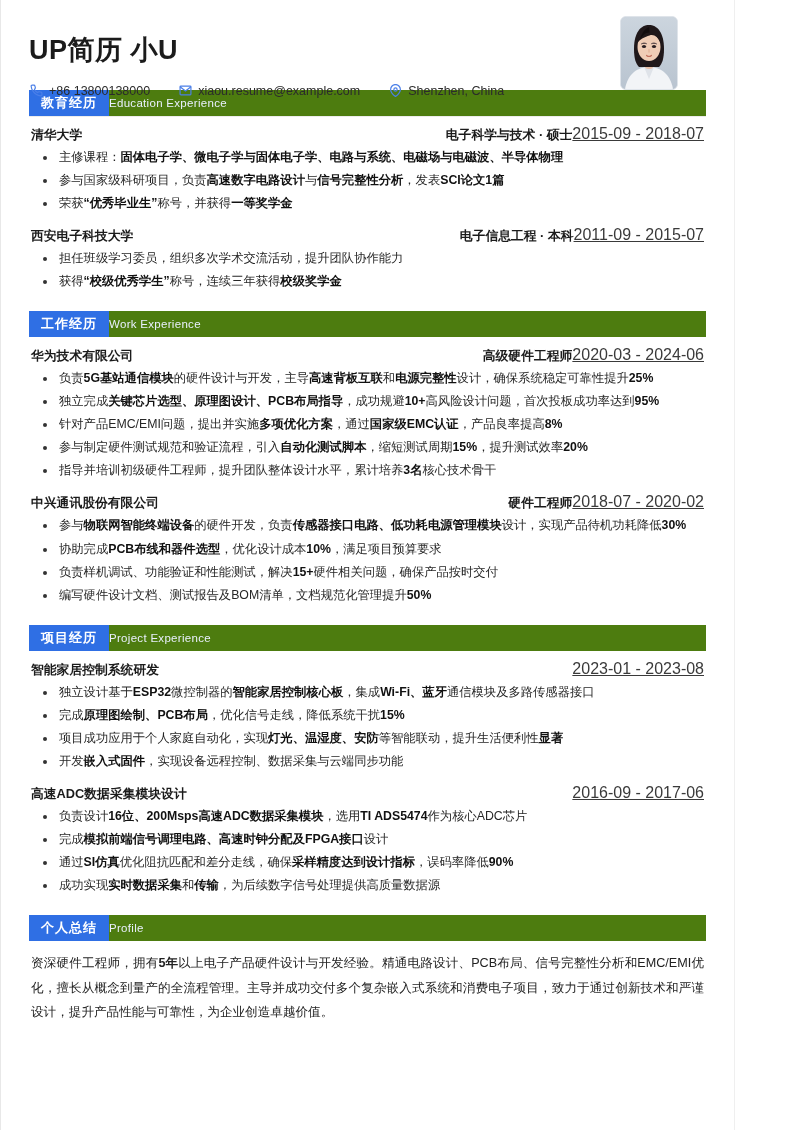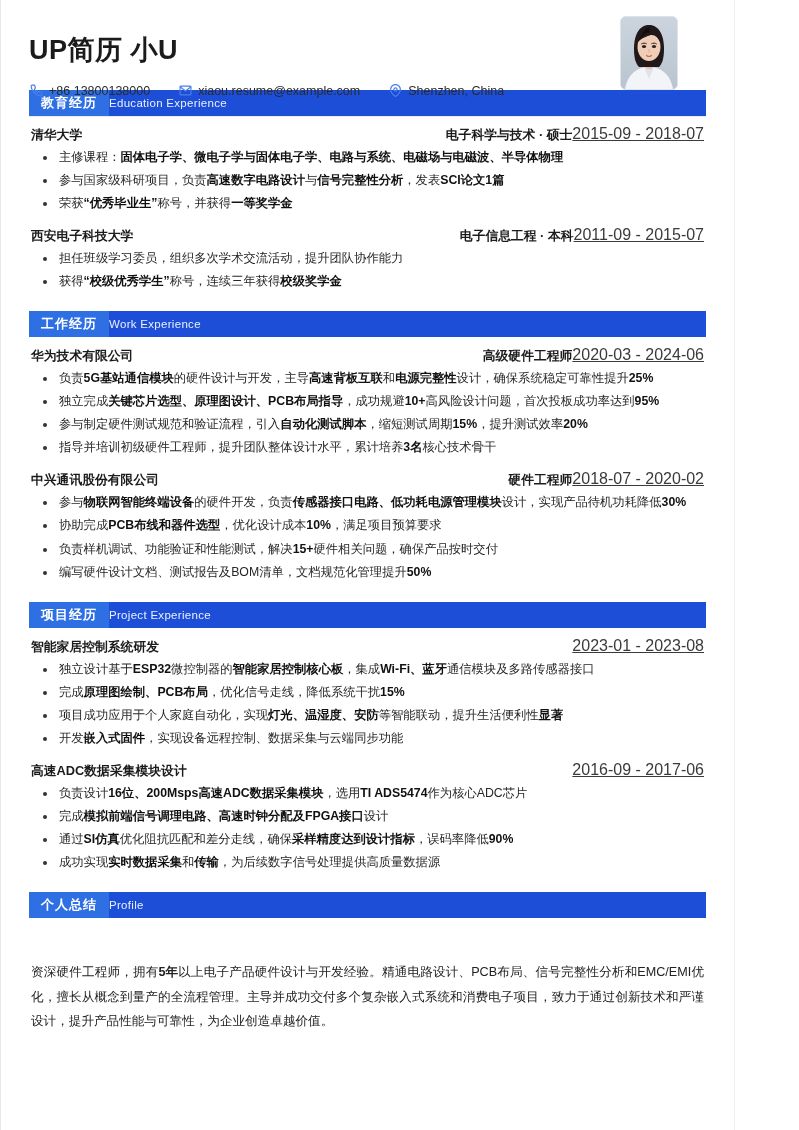--- a/index.html
+++ b/index.html
@@ -90,21 +90,21 @@
     position: absolute;
     left: 0; right: 0;
     top: 116px;
   }
 
   
   .sec-bar {
     display: flex;
     align-items: stretch;
     height: 26px;
-    background: #1d4ed8;
+    background: #4d7c0f;
     margin-top: 0;
     text-align: center;
   }
   .sec-bar .cn {
     background: #2f6fe4;
     color: #ffffff;
     font-size: 13px;
     font-weight: bold;
     letter-spacing: 1px;
     display: flex;
@@ -167,21 +167,20 @@
   }
   ul.bullets b { font-weight: bold; color: #111111; }
 
   
   .profile-text {
     font-size: 12.6px;
     line-height: 1.95;
     color: #222222;
     padding: 10px 2px 0 2px;
     text-align: justify;
-    margin-top: 32px;
   }
   .profile-text b { font-weight: bold; }
 
   .gap-lg { height: 16px; }
 </style>
 </head>
 <body>
 
 <div class="page">
 
@@ -293,20 +292,21 @@
       <div class="section">
         <div class="entry">
           <div class="entry-head">
             <div class="org">华为技术有限公司</div>
             <div class="mid">高级硬件工程师</div>
             <div class="date">2020-03 - 2024-06</div>
           </div>
           <ul class="bullets">
             <li><span>负责</span><b>5G基站通信模块</b><span>的硬件设计与开发，主导</span><b>高速背板互联</b><span>和</span><b>电源完整性</b><span>设计，确保系统稳定可靠性提升</span><b>25%</b></li>
             <li><span>独立完成</span><b>关键芯片选型、原理图设计、PCB布局指导</b><span>，成功规避</span><b>10+</b><span>高风险设计问题，首次投板成功率达到</span><b>95%</b></li>
+            <li><span>针对产品EMC/EMI问题，提出并实施</span><b>多项优化方案</b><span>，通过</span><b>国家级EMC认证</b><span>，产品良率提高</span><b>8%</b></li>
             <li><span>参与制定硬件测试规范和验证流程，引入</span><b>自动化测试脚本</b><span>，缩短测试周期</span><b>15%</b><span>，提升测试效率</span><b>20%</b></li>
             <li><span>指导并培训初级硬件工程师，提升团队整体设计水平，累计培养</span><b>3名</b><span>核心技术骨干</span></li>
           </ul>
         </div>
         <div class="entry">
           <div class="entry-head">
             <div class="org">中兴通讯股份有限公司</div>
             <div class="mid">硬件工程师</div>
             <div class="date">2018-07 - 2020-02</div>
           </div>

